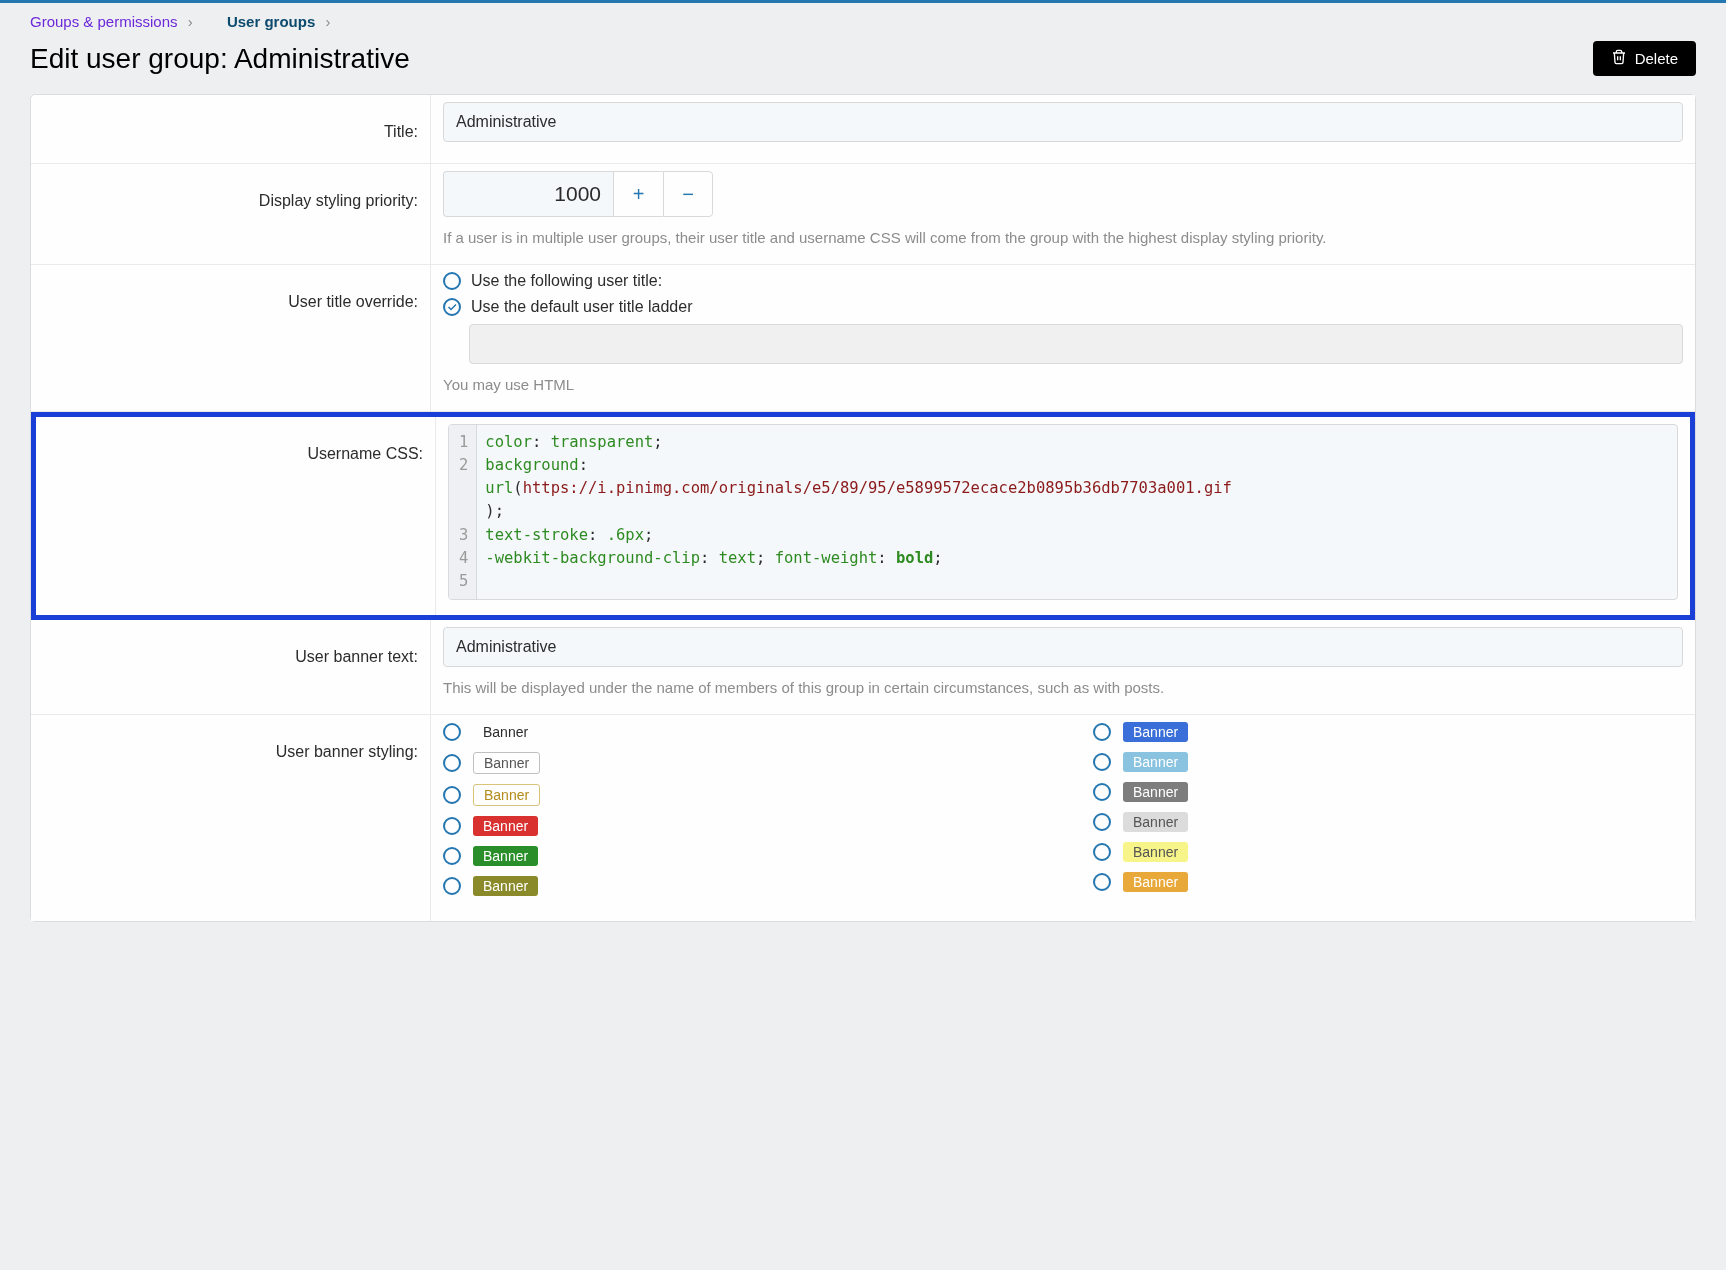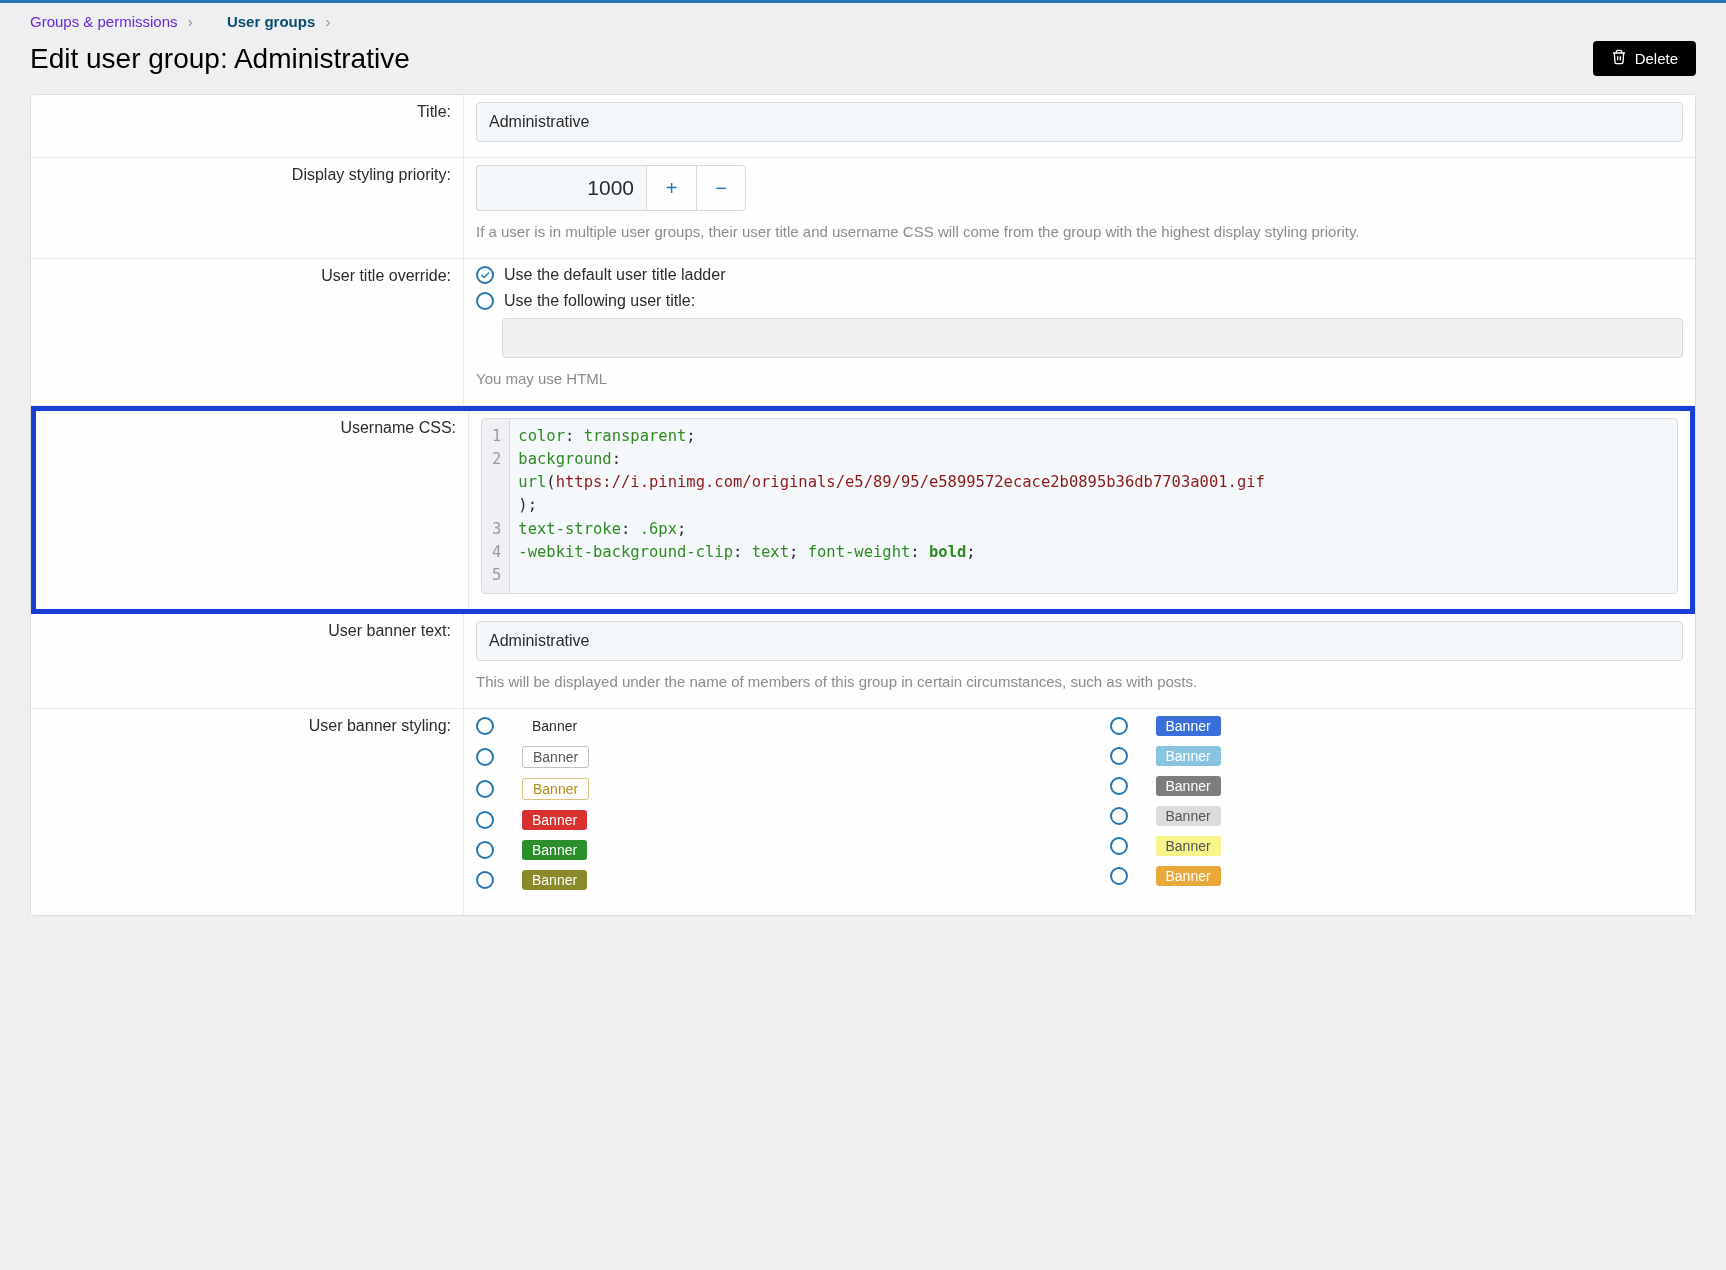--- a/index.html
+++ b/index.html
@@ -50,22 +50,22 @@
     margin: 0 30px;
     border: 1px solid #dcdcdc;
     border-radius: 5px;
   }
   .form-row {
     display: flex;
     border-bottom: 1px solid #eaeaea;
   }
   .form-row:last-child { border-bottom: none; }
   .form-label-col {
-    width: 433px;
-    padding: 8px 12px 22px 12px;
+    width: 400px;
+    padding: 28px 12px 22px 12px;
     text-align: right;
     background: #fefefe;
     color: #2c2c2c;
     border-right: 1px solid #eaeaea;
     font-size: 16px;
   }
   .form-label-col.first { border-top-left-radius: 5px; }
   .form-input-col {
     flex: 1;
     padding: 7px 12px 15px 12px;
@@ -177,21 +177,21 @@
   .tok-punc { color: #2c2c2c; }
   .tok-bold { color: #2e8b22; font-weight: 700; }
   .banner-grid {
     display: flex;
     gap: 60px;
   }
   .banner-col { flex: 1; }
   .banner-line {
     display: flex;
     align-items: center;
-    gap: 28px;
+    gap: 12px;
     margin-bottom: 10px;
     cursor: pointer;
   }
   .banner-radio {
     width: 18px; height: 18px;
     border: 2px solid #2577b1;
     border-radius: 50%;
     flex-shrink: 0;
   }
   .banner-tag {
@@ -260,30 +260,30 @@
           </div>
       </div>
       <div class="help-text">If a user is in multiple user groups, their user title and username CSS will come from the group with the highest display styling priority.</div>
     </div>
   </div>
 
   <div class="form-row">
     <div class="form-label-col">User title override:</div>
     <div class="form-input-col">
       <div class="radio-line">
+        <span class="radio-circle"></span>
+        <span>Use the following user title:</span>
+      </div>
+      <div class="radio-line">
         <span class="radio-circle checked-tick">
           <svg viewBox="0 0 24 24" fill="none" stroke="#2577b1" stroke-width="3">
               <path d="M5 12l5 5L20 7"></path>
             </svg>
         </span>
         <span>Use the default user title ladder</span>
-      </div>
-      <div class="radio-line">
-        <span class="radio-circle"></span>
-        <span>Use the following user title:</span>
       </div>
       <div class="disabled-text-input"></div>
       <div class="help-text">You may use HTML</div>
     </div>
   </div>
 
   <div class="form-row highlight-section">
     <div class="form-label-col" style="background:#fefefe;">Username CSS:</div>
     <div class="form-input-col">
       <div class="code-editor">

